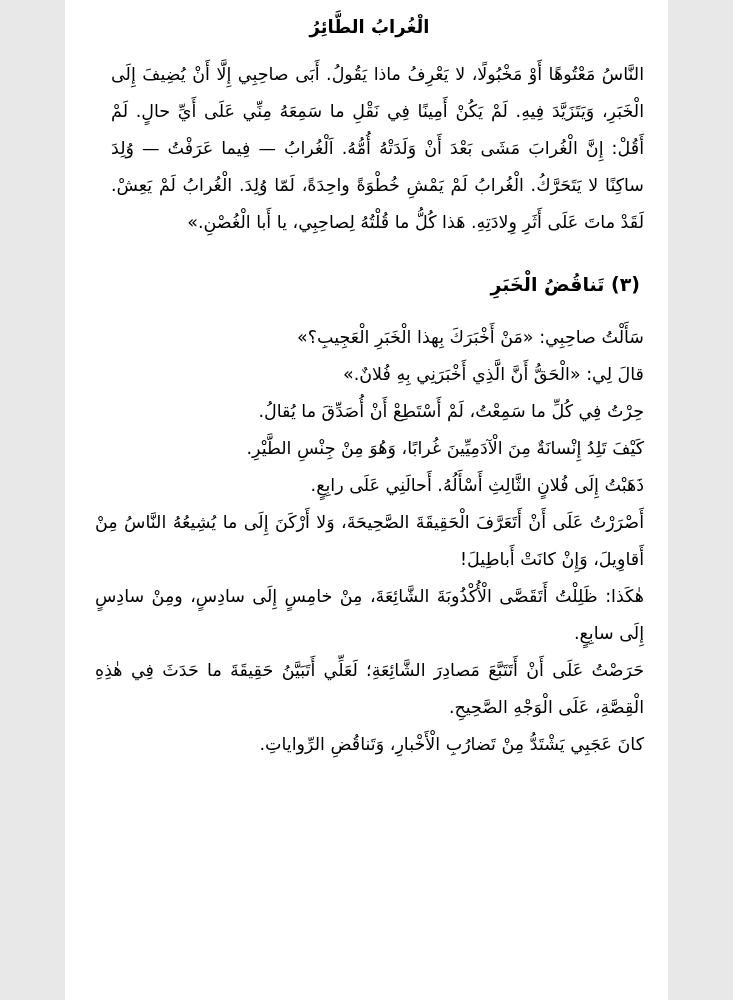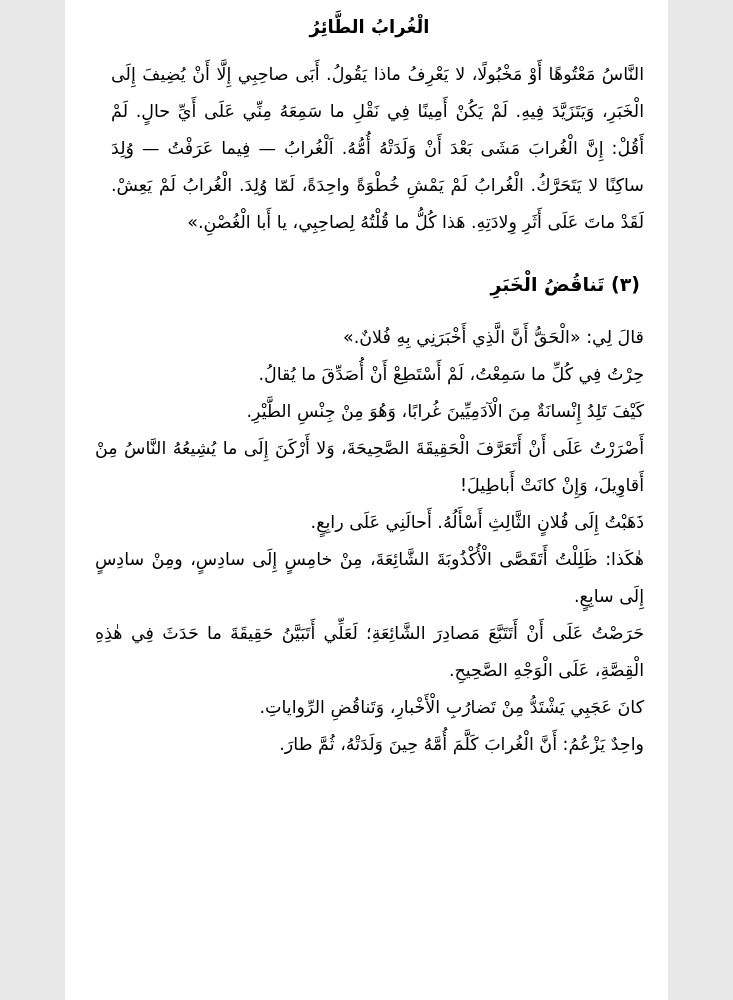--- a/index.html
+++ b/index.html
@@ -58,24 +58,24 @@
 
 <div class="page">
 
   <h1 class="title">الْغُرابُ الطَّائِرُ</h1>
 
   <p class="intro">النَّاسُ مَعْتُوهًا أَوْ مَخْبُولًا، لا يَعْرِفُ ماذا يَقُولُ. أَبَى صاحِبِي إِلَّا أَنْ يُضِيفَ إِلَى الْخَبَرِ، وَيَتَزَيَّدَ فِيهِ. لَمْ يَكُنْ أَمِينًا فِي نَقْلِ ما سَمِعَهُ مِنِّي عَلَى أَيِّ حالٍ. لَمْ أَقُلْ: إِنَّ الْغُرابَ مَشَى بَعْدَ أَنْ وَلَدَتْهُ أُمُّهُ. اَلْغُرابُ — فِيما عَرَفْتُ — وُلِدَ ساكِنًا لا يَتَحَرَّكُ. الْغُرابُ لَمْ يَمْشِ خُطْوَةً واحِدَةً، لَمّا وُلِدَ. الْغُرابُ لَمْ يَعِشْ. لَقَدْ ماتَ عَلَى أَثَرِ وِلادَتِهِ. هَذا كُلُّ ما قُلْتُهُ لِصاحِبِي، يا أَبا الْغُصْنِ.»</p>
 
   <h2 class="section-heading">(٣) تَناقُضُ الْخَبَرِ</h2>
 
   <div class="dialogue">
+    <p>سَأَلْتُ صاحِبِي: «مَنْ أَخْبَرَكَ بِهذا الْخَبَرِ الْعَجِيبِ؟»</p>
     <p>قالَ لِي: «الْحَقُّ أَنَّ الَّذِي أَخْبَرَنِي بِهِ فُلانٌ.»</p>
     <p>حِرْتُ فِي كُلِّ ما سَمِعْتُ، لَمْ أَسْتَطِعْ أَنْ أُصَدِّقَ ما يُقالُ.</p>
     <p>كَيْفَ تَلِدُ إِنْسانَةٌ مِنَ الْآدَمِيِّينَ غُرابًا، وَهُوَ مِنْ جِنْسِ الطَّيْرِ.</p>
+    <p>ذَهَبْتُ إِلَى فُلانٍ الثَّالِثِ أَسْأَلُهُ. أَحالَنِي عَلَى رابِعٍ.</p>
     <p>أَصْرَرْتُ عَلَى أَنْ أَتَعَرَّفَ الْحَقِيقَةَ الصَّحِيحَةَ، وَلا أَرْكَنَ إِلَى ما يُشِيعُهُ النَّاسُ مِنْ أَقاوِيلَ، وَإِنْ كانَتْ أَباطِيلَ!</p>
-    <p>ذَهَبْتُ إِلَى فُلانٍ الثَّالِثِ أَسْأَلُهُ. أَحالَنِي عَلَى رابِعٍ.</p>
     <p>هٰكَذا: ظَلِلْتُ أَتَقَصَّى الْأُكْذُوبَةَ الشَّائِعَةَ، مِنْ خامِسٍ إِلَى سادِسٍ، ومِنْ سادِسٍ إِلَى سابِعٍ.</p>
     <p>حَرَصْتُ عَلَى أَنْ أَتَتَبَّعَ مَصادِرَ الشَّائِعَةِ؛ لَعَلِّي أَتَبَيَّنُ حَقِيقَةَ ما حَدَثَ فِي هٰذِهِ الْقِصَّةِ، عَلَى الْوَجْهِ الصَّحِيحِ.</p>
     <p>كانَ عَجَبِي يَشْتَدُّ مِنْ تَضارُبِ الْأَخْبارِ، وَتَناقُضِ الرِّواياتِ.</p>
-    <p>واحِدٌ يَزْعُمُ: أَنَّ الْغُرابَ كَلَّمَ أُمَّهُ حِينَ وَلَدَتْهُ، ثُمَّ طارَ.</p>
   </div>
 
 </div>
 
 </body></html>

